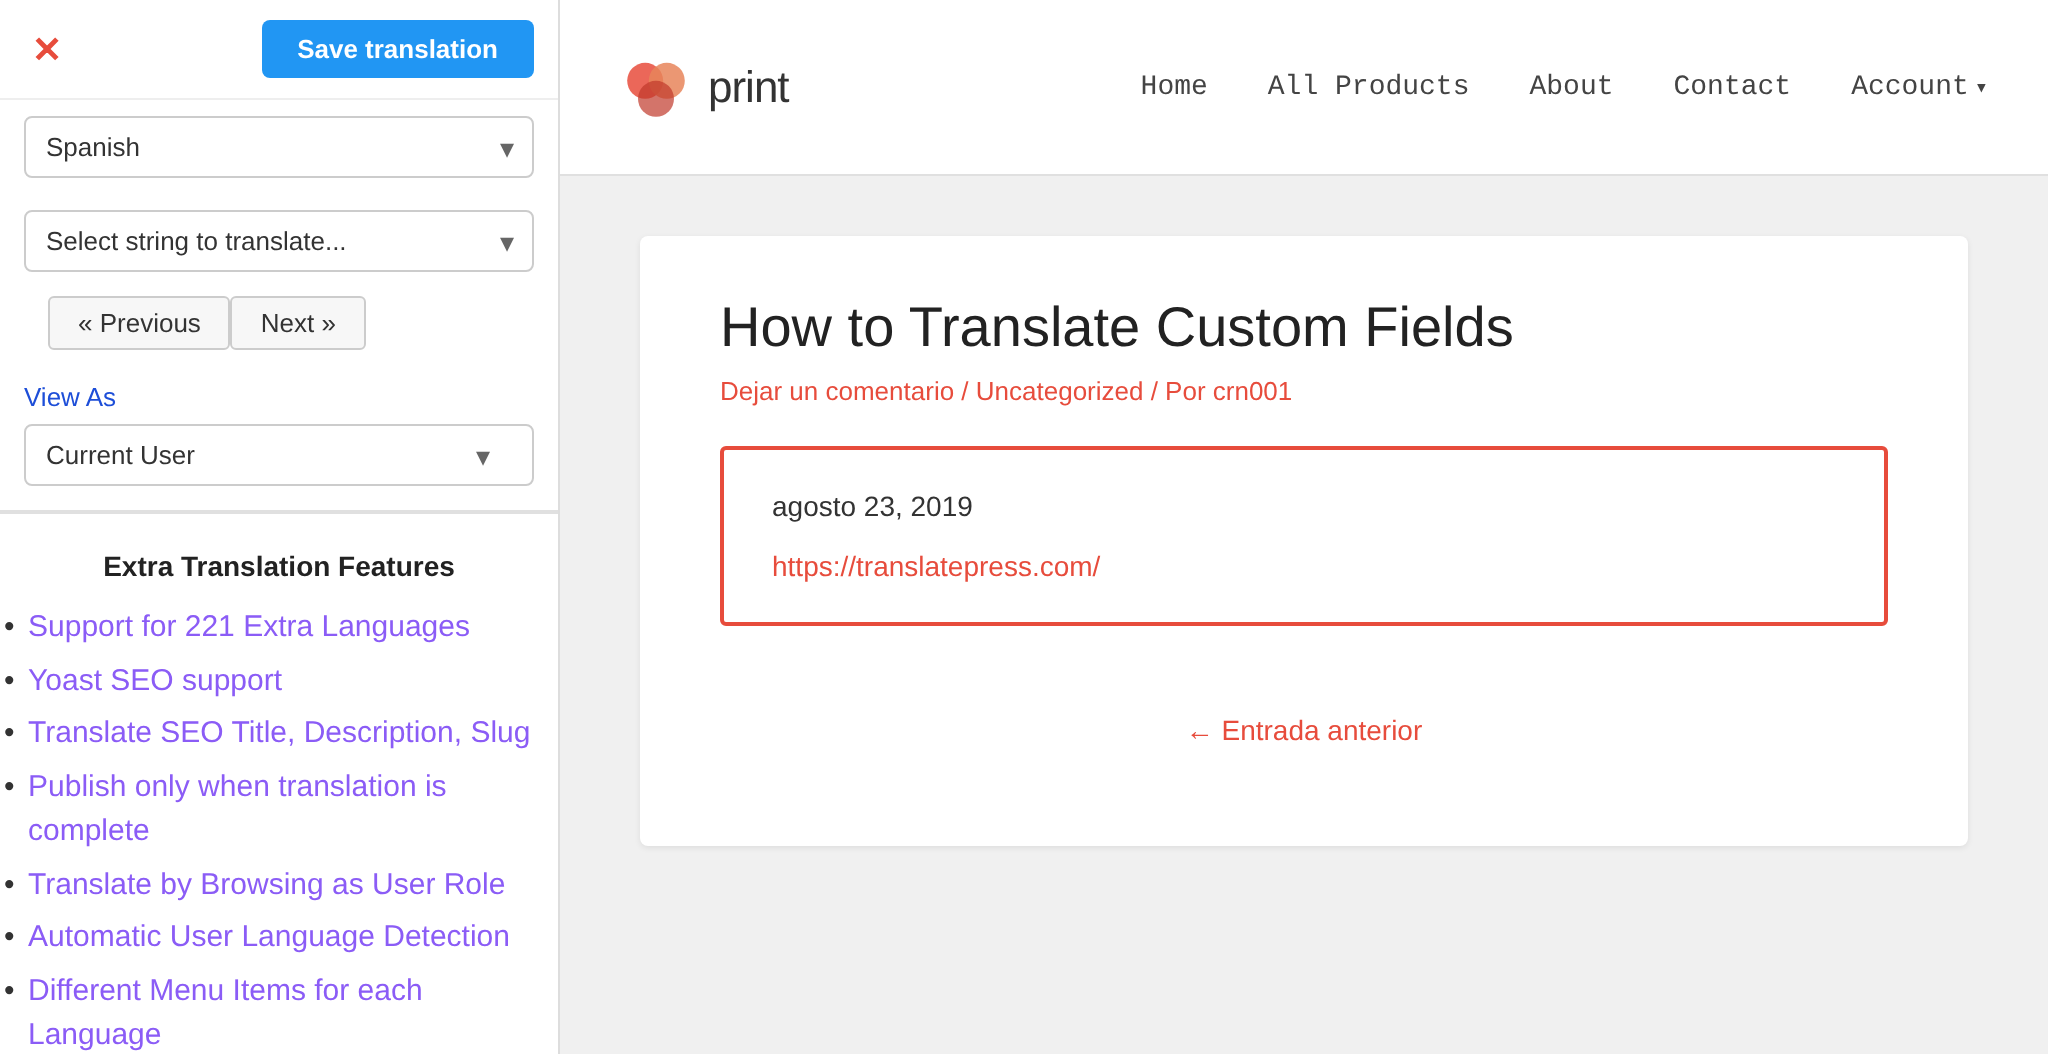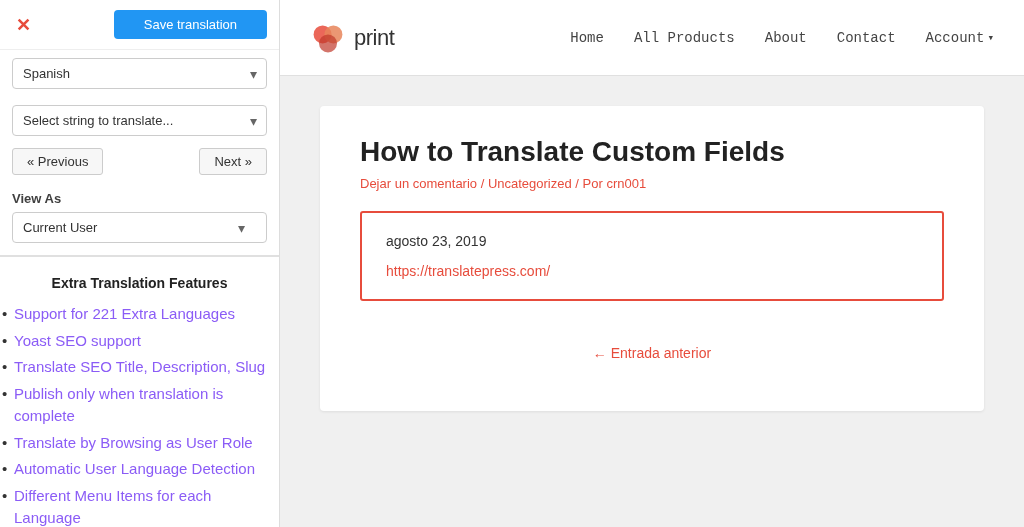--- a/index.html
+++ b/index.html
@@ -35,24 +35,24 @@
       font-weight: bold;
       line-height: 1;
       padding: 0 4px;
     }
 
     .save-translation-btn {
       background: #2196F3;
       color: #fff;
       border: none;
       border-radius: 4px;
-      padding: 7px 30px;
-      font-size: 13px;
-      cursor: pointer;
-      font-weight: 400;
+      padding: 7px 18px;
+      font-size: 13px;
+      cursor: pointer;
+      font-weight: 700;
     }
 
     .select-wrapper {
       position: relative;
       padding: 8px 12px;
     }
 
     .select-wrapper select {
       width: 100%;
       padding: 7px 28px 7px 10px;
@@ -70,43 +70,43 @@
       position: absolute;
       right: 22px;
       top: 50%;
       transform: translateY(-50%);
       pointer-events: none;
       color: #666;
     }
 
     .nav-buttons {
       display: flex;
-      justify-content: space-between;
-      padding: 4px 12px 8px;
+      justify-content: flex-start;
+      padding: 4px 24px 8px;
     }
 
     .nav-btn {
       background: #f7f7f7;
       border: 1px solid #ccc;
       border-radius: 3px;
       padding: 5px 14px;
       font-size: 13px;
       cursor: pointer;
       color: #333;
     }
 
     .view-as-section {
       padding: 8px 12px 4px;
     }
 
     .view-as-label {
       font-size: 13px;
-      color: #404040;
+      color: #1d4ed8;
       margin-bottom: 6px;
-      font-weight: 700;
+      font-weight: 400;
     }
 
     .divider {
       height: 8px;
       background: #f0f0f0;
       border-top: 1px solid #e0e0e0;
       border-bottom: 1px solid #e0e0e0;
       margin: 8px 0;
     }
 
@@ -162,21 +162,21 @@
       background: #f0f0f0;
     }
 
     
     .top-nav {
       background: #fff;
       border-bottom: 1px solid #e0e0e0;
       padding: 0 30px;
       display: flex;
       align-items: center;
-      height: 76px;
+      height: 88px;
       flex-shrink: 0;
     }
 
     .logo-area {
       display: flex;
       align-items: center;
       gap: 8px;
       margin-right: auto;
     }
 
@@ -222,21 +222,21 @@
 
     .article-card {
       background: #fff;
       border-radius: 4px;
       padding: 30px 40px;
       box-shadow: 0 1px 3px rgba(0,0,0,0.08);
     }
 
     .article-title {
       font-size: 28px;
-      font-weight: 700;
+      font-weight: 400;
       color: #222;
       margin-bottom: 8px;
     }
 
     .article-meta {
       font-size: 13px;
       color: #e74c3c;
       margin-bottom: 20px;
     }
 

